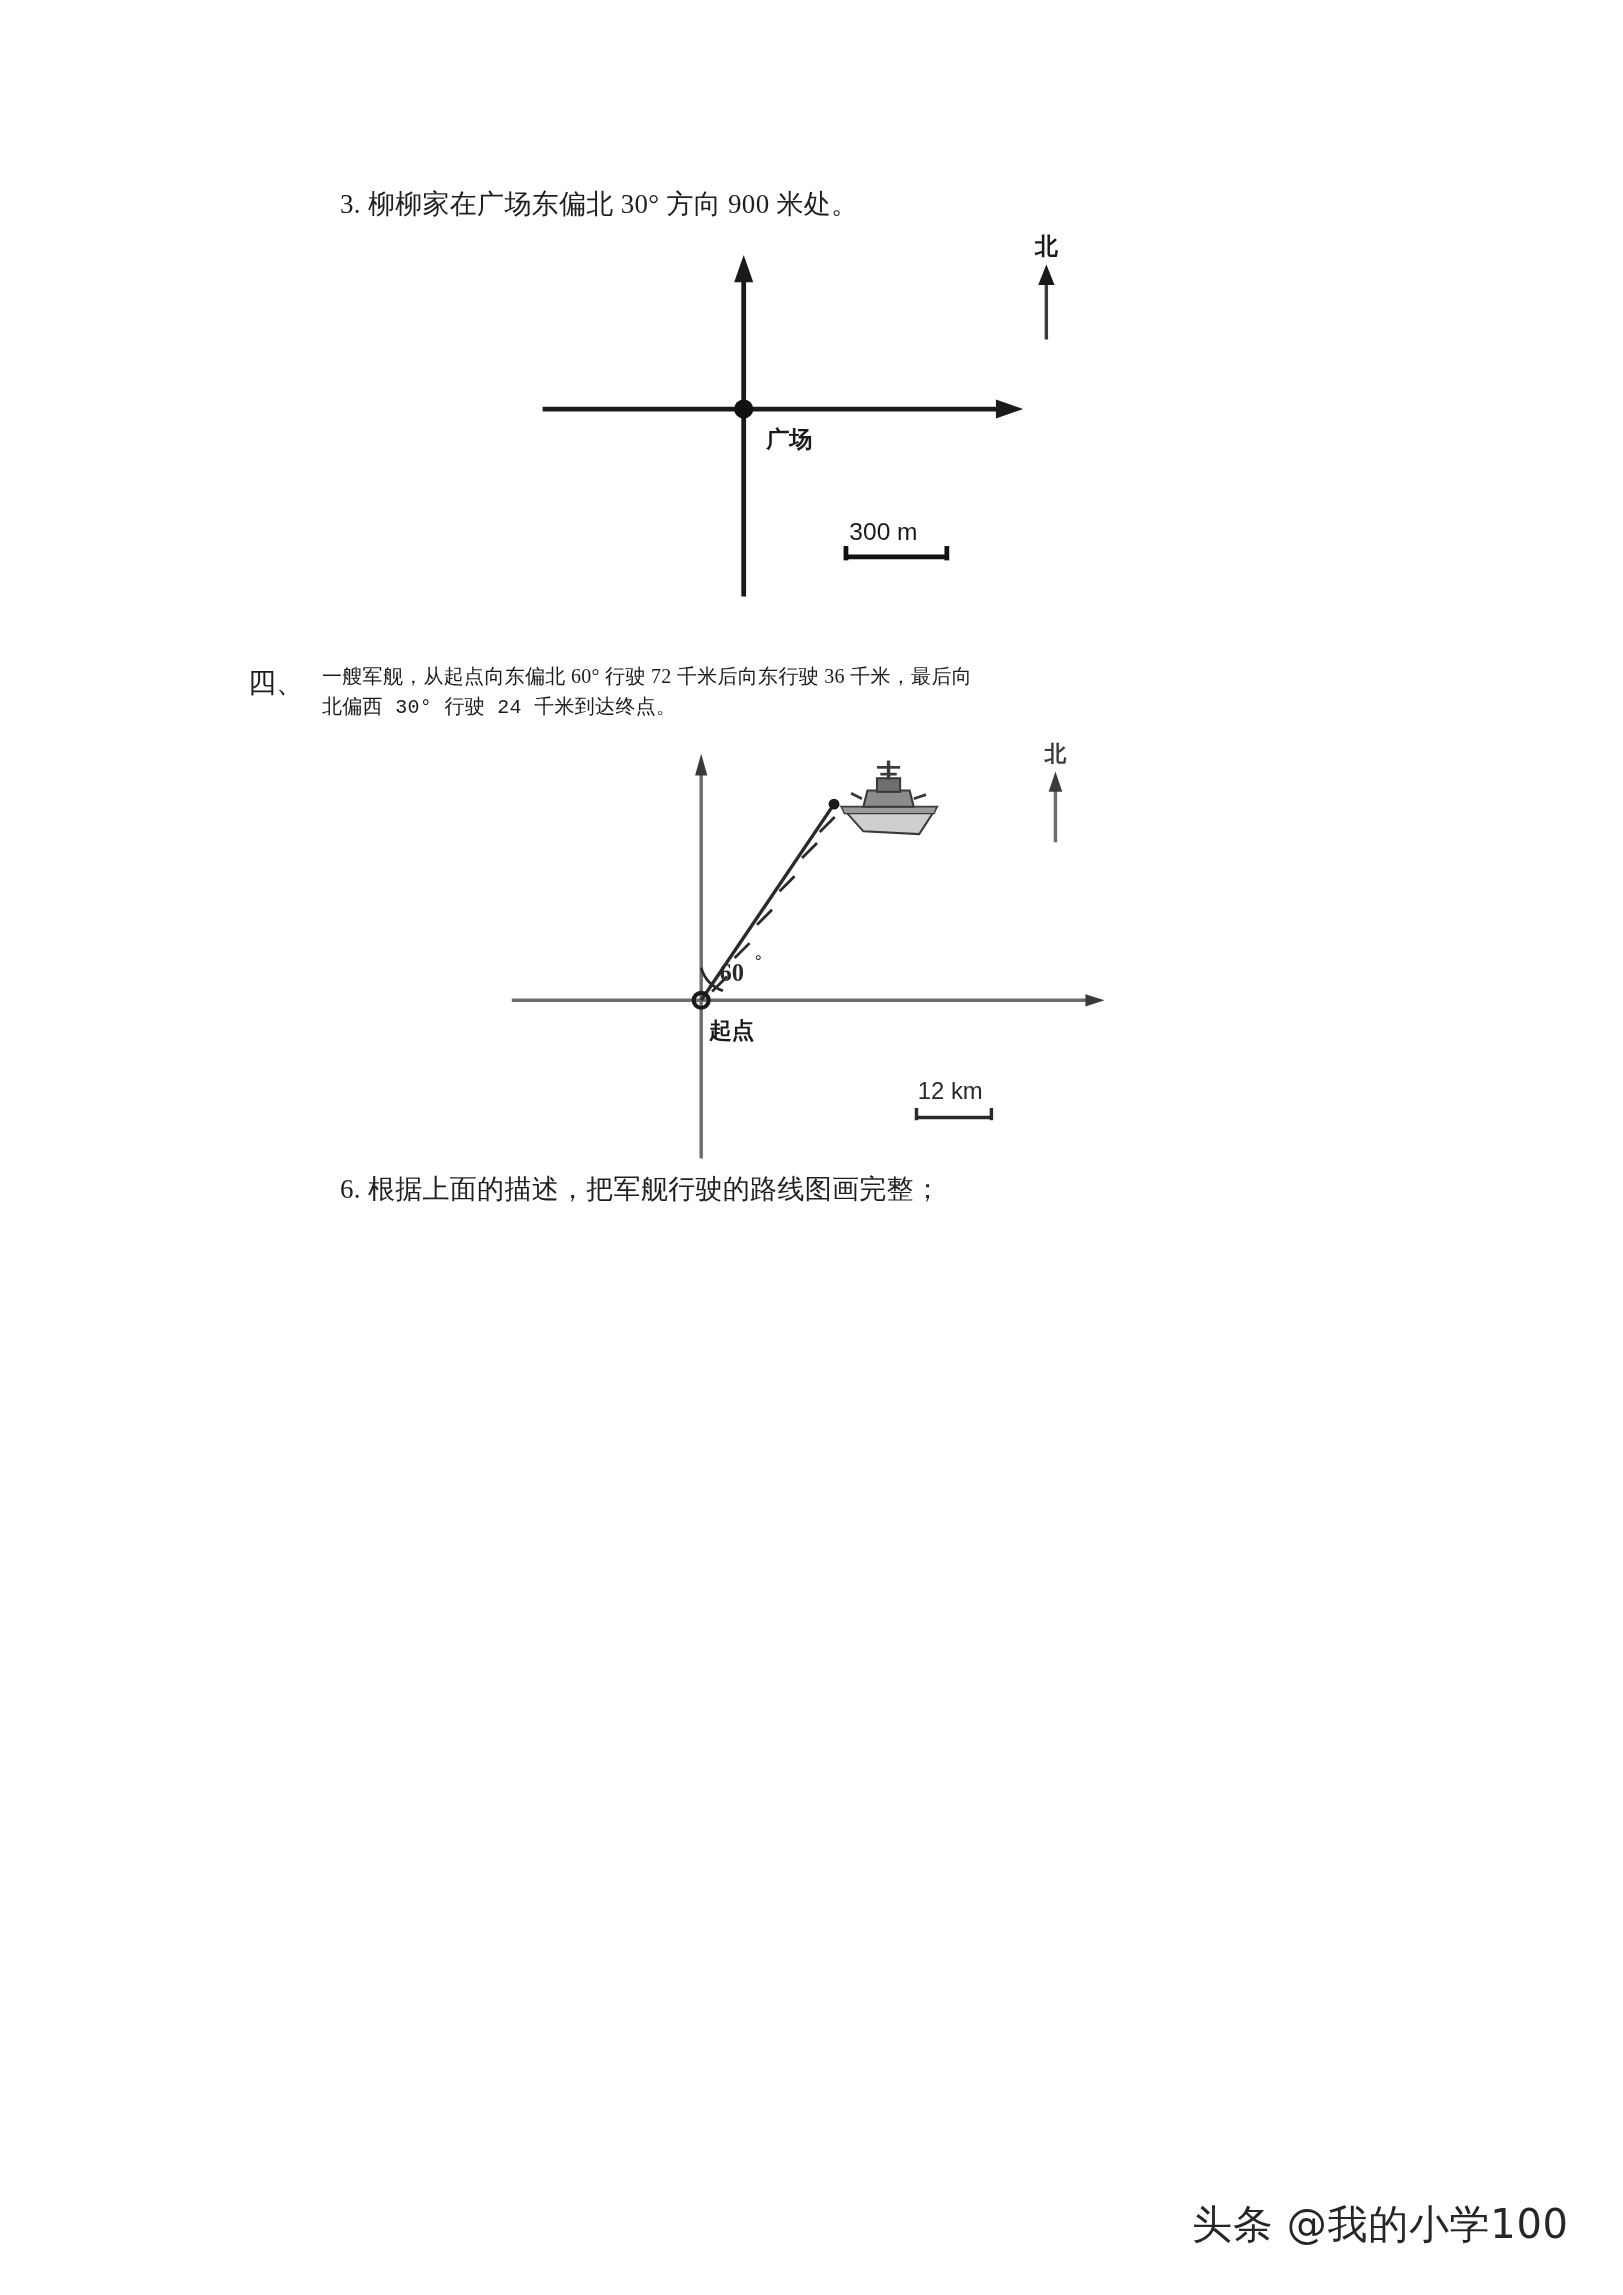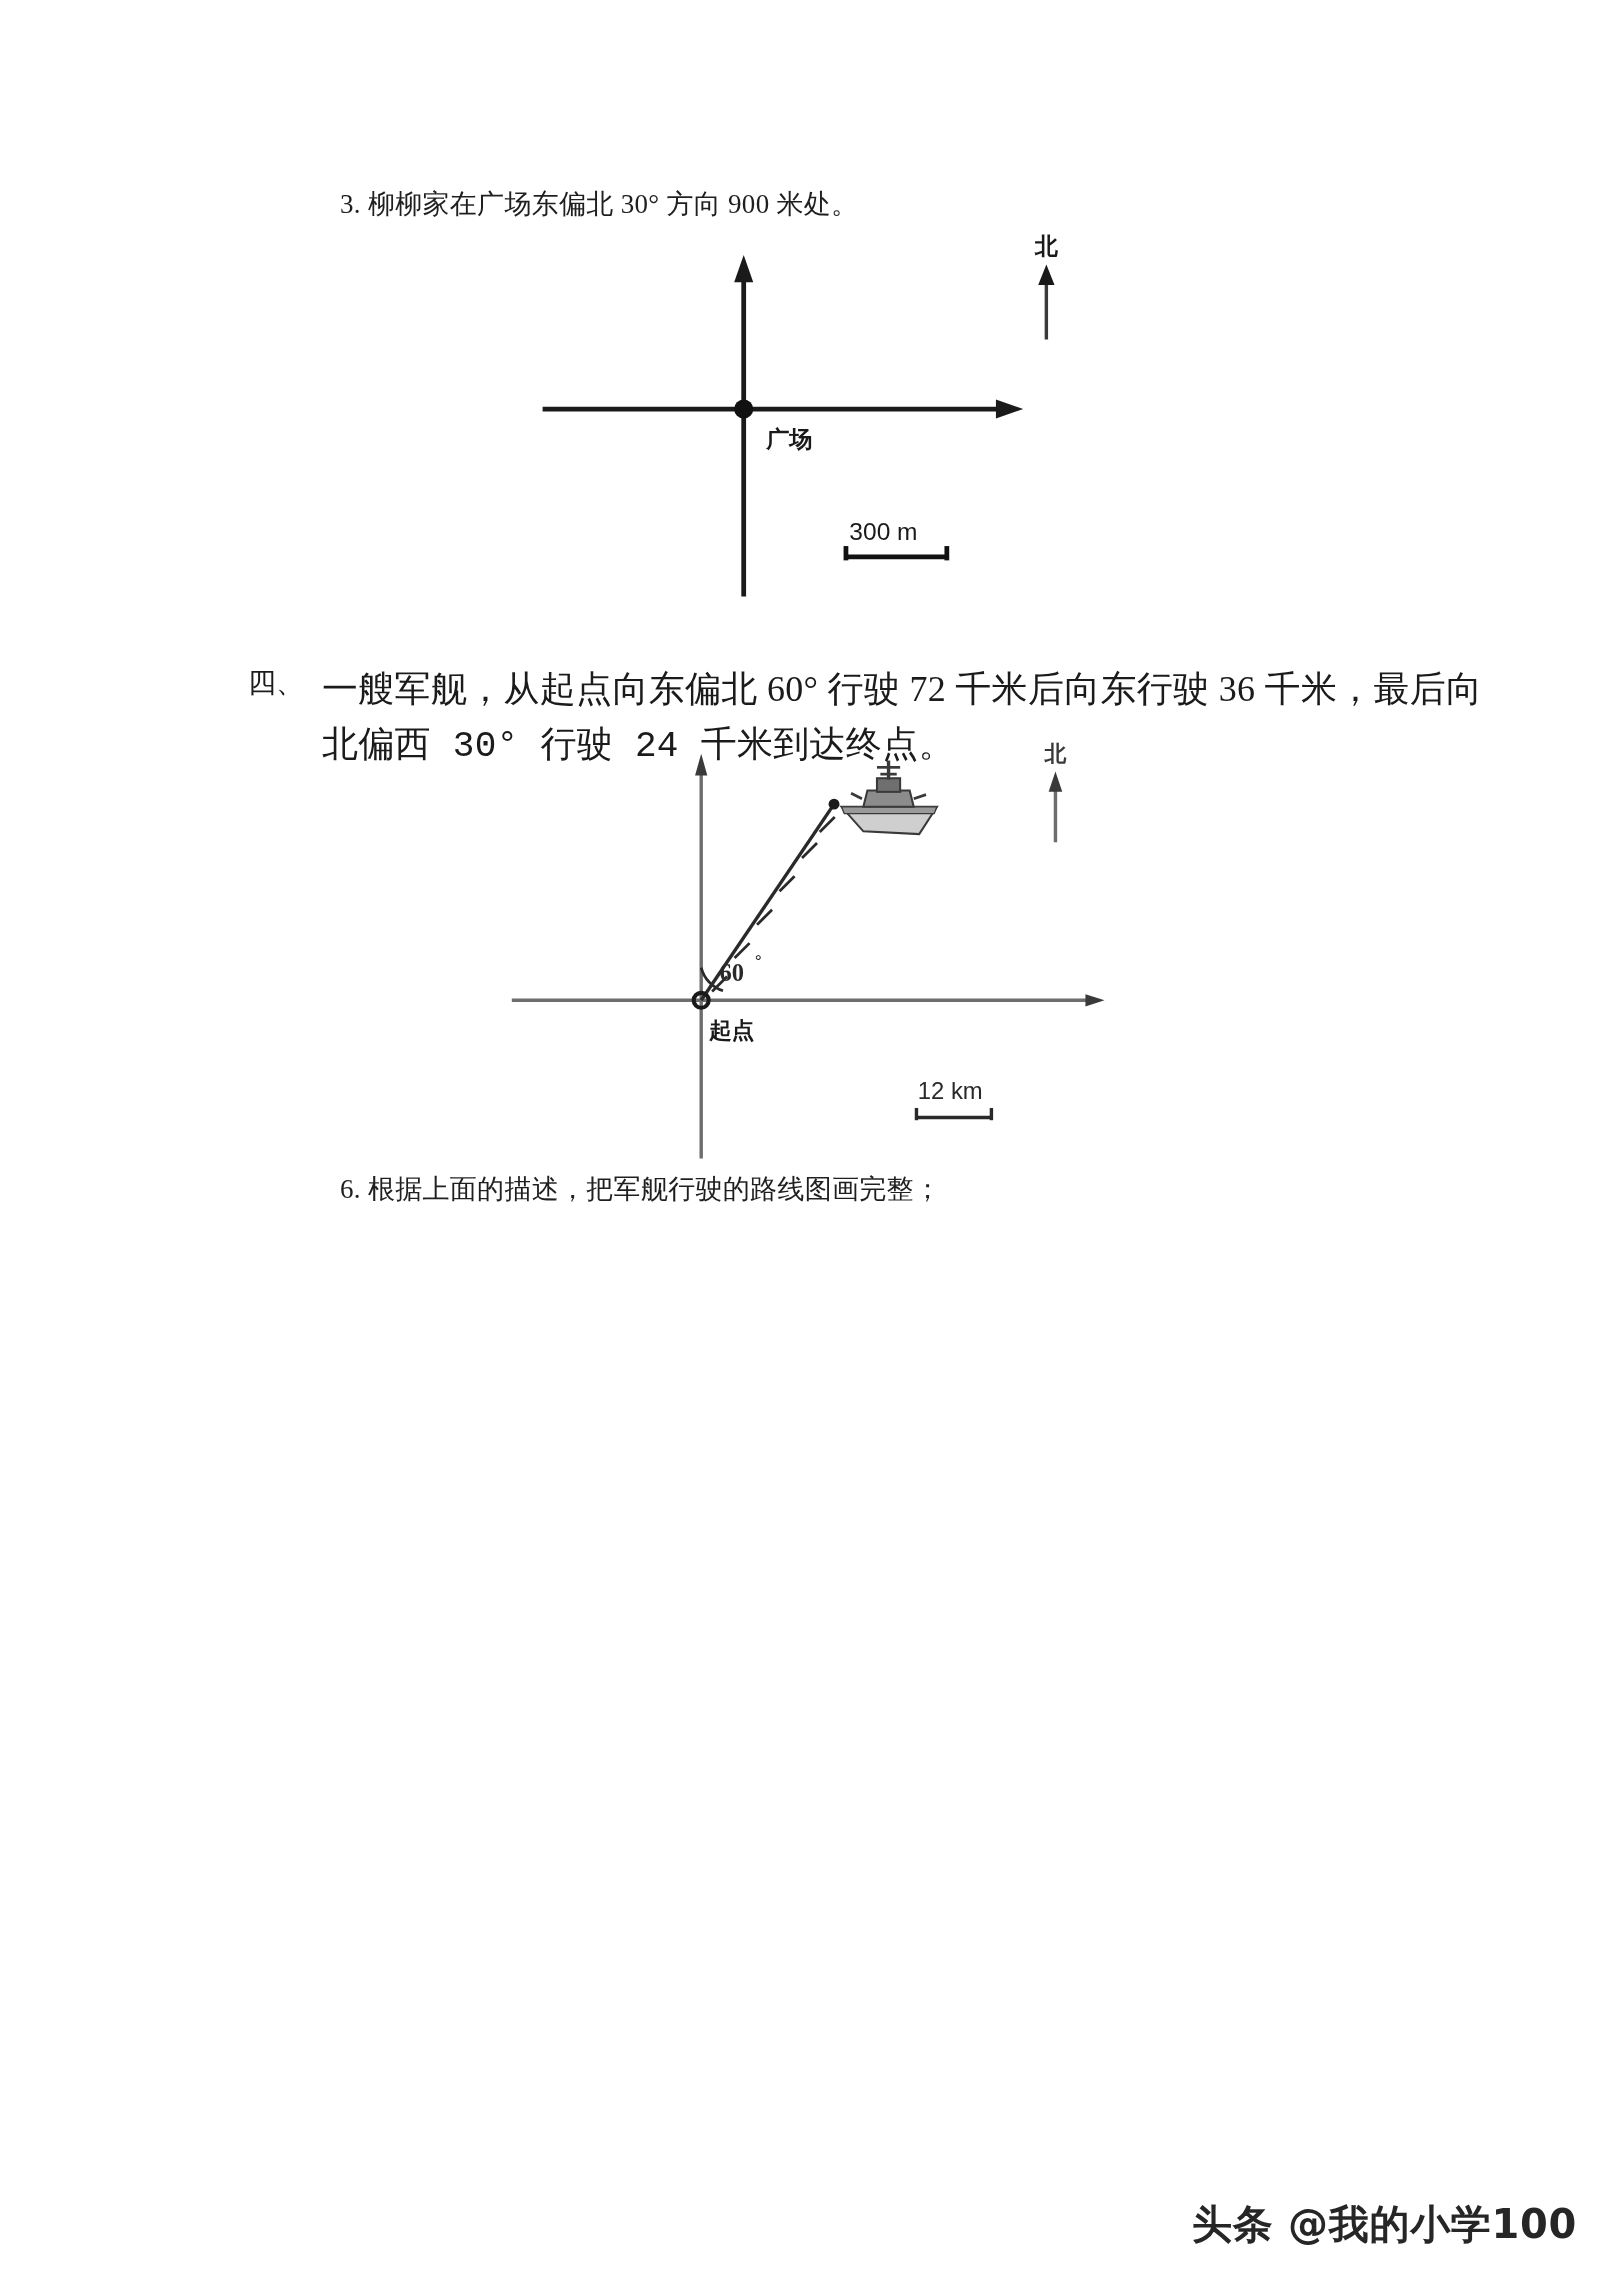--- a/index.html
+++ b/index.html
@@ -41,21 +41,21 @@
   #sec4-block .marker {
     position: absolute;
     left: 0;
     top: 0;
     font-size: 28px;
     line-height: 1.62;
     white-space: nowrap;
   }
   #sec4-block .body {
     margin-left: 74px;
-    font-size: 36px;
+    font-size: 20px;
     line-height: 1.62;
     letter-spacing: 0.3px;
   }
   #sec4-block .body .l1 { display: block; white-space: nowrap; }
   #sec4-block .body .l2 { display: block; white-space: nowrap; font-family: Liberation Mono, monospace; }
 
   #sub-questions {
     position: absolute;
     left: 340px;
     top: 1167px;
@@ -74,21 +74,21 @@
   }
   .fig-svg { display: block; }
 
   
   #watermark {
     position: absolute;
     left: 1192px;
     top: 2197px;
     font-family: "DejaVu Sans", "Liberation Sans", sans-serif;
     font-size: 40px;
-    font-weight: 700;
+    font-weight: 400;
     letter-spacing: 0.7px;
     color: #161616;
     white-space: nowrap;
     opacity: 0.93;
   }
 </style>
 </head>
 <body>
 
 <div id="page">

